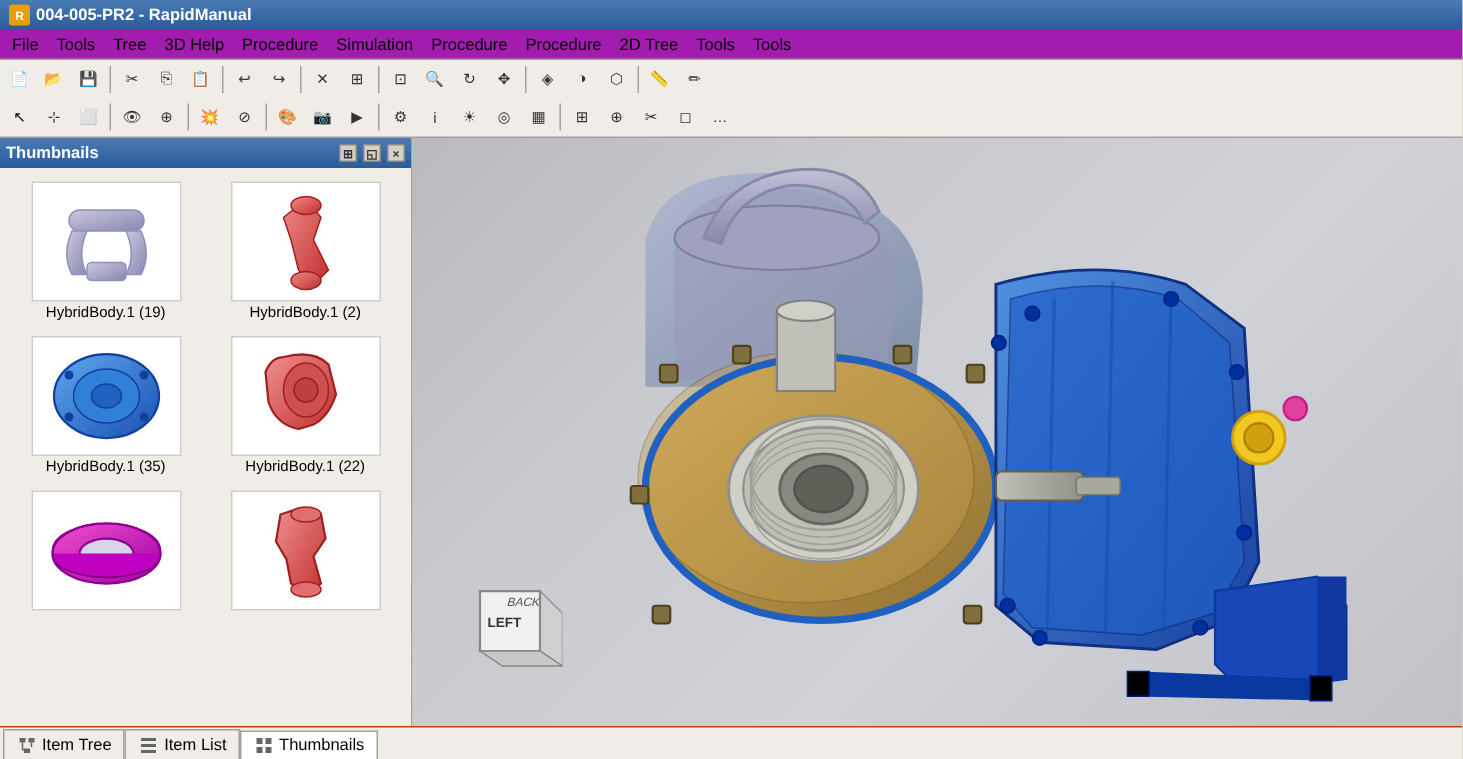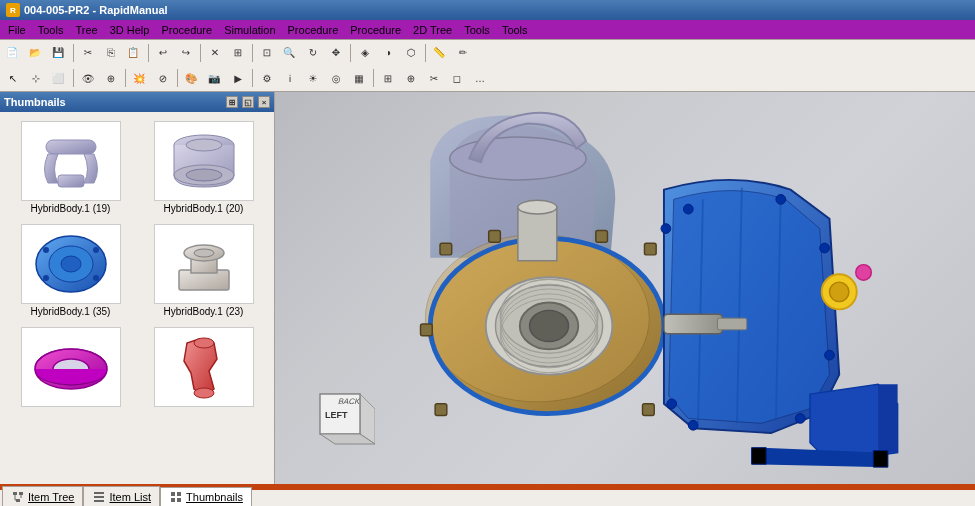--- a/index.html
+++ b/index.html
@@ -171,25 +171,24 @@
       bottom: 20px;
       left: 20px;
       width: 80px;
       height: 80px;
     }
 
     
     #bottom-tabs {
       height: 22px;
       background: #f0ede8;
-      border-top: 6px solid #c2410c;
+      border-top: 1px solid #c2410c;
       display: flex;
       align-items: flex-end;
       padding: 0 2px;
-      text-decoration: underline;
     }
     .bottom-tab {
       height: 20px;
       padding: 0 8px;
       background: #f0ede8;
       border: 1px solid #a8a098;
       border-bottom: none;
       cursor: pointer;
       display: flex;
       align-items: center;
@@ -334,41 +333,37 @@
 
               <rect x="20" y="15" width="50" height="14" rx="7" fill="url(#g1)" stroke="#9090b8" stroke-width="1"></rect>
               <path d="M22 29 Q15 45 22 58 L32 58 Q25 45 32 29 Z" fill="url(#g1)" stroke="#9090b8" stroke-width="1"></path>
               <path d="M58 29 Q65 45 58 58 L68 58 Q75 45 68 29 Z" fill="url(#g1)" stroke="#9090b8" stroke-width="1"></path>
               <rect x="32" y="50" width="26" height="12" rx="3" fill="url(#g1)" stroke="#9090b8" stroke-width="1"></rect>
             </svg>
           </div>
           <span class="thumb-label">HybridBody.1 (19)</span>
         </div>
 
-
         <div class="thumb-item">
           <div class="thumb-canvas">
             <svg class="svg-thumb" viewBox="0 0 90 72">
               <defs>
-                <linearGradient id="g3" x1="0" y1="0" x2="1" y2="1">
-                  <stop offset="0%" stop-color="#d8d4e8"></stop>
-                  <stop offset="100%" stop-color="#9898b8"></stop>
+                <linearGradient id="g2" x1="0" y1="0" x2="1" y2="1">
+                  <stop offset="0%" stop-color="#f08888"></stop>
+                  <stop offset="100%" stop-color="#c03030"></stop>
                 </linearGradient>
               </defs>
-
-              <ellipse cx="45" cy="20" rx="30" ry="10" fill="url(#g3)" stroke="#8888a8" stroke-width="1"></ellipse>
-              <rect x="15" y="20" width="60" height="30" fill="url(#g3)" stroke="#8888a8" stroke-width="0"></rect>
-              <path d="M15 20 L15 50 Q15 62 45 62 Q75 62 75 50 L75 20" fill="url(#g3)" stroke="#8888a8" stroke-width="1" fill-opacity="0.9"></path>
-              <ellipse cx="45" cy="50" rx="30" ry="10" fill="#b8b4c8" stroke="#8888a8" stroke-width="1"></ellipse>
-              <ellipse cx="45" cy="50" rx="18" ry="6" fill="#a8a4b8" stroke="#7878a0" stroke-width="1"></ellipse>
-              <ellipse cx="45" cy="20" rx="18" ry="6" fill="#c0bcd0" stroke="#8888a8" stroke-width="1"></ellipse>
+              <path d="M45 8 L55 20 L50 35 L60 55 L50 65 L40 55 L35 35 L30 20 Z" fill="url(#g2)" stroke="#a02020" stroke-width="1"></path>
+              <ellipse cx="45" cy="12" rx="10" ry="6" fill="url(#g2)" stroke="#a02020" stroke-width="1"></ellipse>
+              <ellipse cx="45" cy="62" rx="10" ry="6" fill="url(#g2)" stroke="#a02020" stroke-width="1"></ellipse>
             </svg>
           </div>
-          <span class="thumb-label">HybridBody.1 (20)</span>
+          <span class="thumb-label">HybridBody.1 (2)</span>
         </div>
+
 
         <div class="thumb-item">
           <div class="thumb-canvas">
             <svg class="svg-thumb" viewBox="0 0 90 72">
               <defs>
                 <linearGradient id="g4" x1="0" y1="0" x2="1" y2="1">
                   <stop offset="0%" stop-color="#60a8f0"></stop>
                   <stop offset="100%" stop-color="#1850b0"></stop>
                 </linearGradient>
               </defs>
@@ -378,41 +373,38 @@
 
               <circle cx="20" cy="22" r="3" fill="#1040a0"></circle>
               <circle cx="70" cy="22" r="3" fill="#1040a0"></circle>
               <circle cx="20" cy="50" r="3" fill="#1040a0"></circle>
               <circle cx="70" cy="50" r="3" fill="#1040a0"></circle>
             </svg>
           </div>
           <span class="thumb-label">HybridBody.1 (35)</span>
         </div>
 
-
         <div class="thumb-item">
           <div class="thumb-canvas">
             <svg class="svg-thumb" viewBox="0 0 90 72">
               <defs>
-                <linearGradient id="g6" x1="0" y1="0" x2="1" y2="1">
-                  <stop offset="0%" stop-color="#e8e4e0"></stop>
-                  <stop offset="100%" stop-color="#b0a8a0"></stop>
+                <linearGradient id="g5" x1="0" y1="0" x2="1" y2="1">
+                  <stop offset="0%" stop-color="#f09090"></stop>
+                  <stop offset="100%" stop-color="#c03030"></stop>
                 </linearGradient>
               </defs>
 
-              <rect x="20" y="42" width="50" height="20" rx="2" fill="url(#g6)" stroke="#909090" stroke-width="1.5"></rect>
-
-              <rect x="32" y="25" width="26" height="20" fill="url(#g6)" stroke="#909090" stroke-width="1.5"></rect>
-
-              <ellipse cx="45" cy="25" rx="20" ry="8" fill="url(#g6)" stroke="#909090" stroke-width="1.5"></ellipse>
-              <ellipse cx="45" cy="25" rx="10" ry="4" fill="#c0bcb8" stroke="#808080" stroke-width="1"></ellipse>
+              <path d="M30 10 Q50 5 60 15 L65 35 Q60 50 50 55 L40 58 Q25 55 20 40 L18 20 Q22 10 30 10 Z" fill="url(#g5)" stroke="#a02020" stroke-width="1.5"></path>
+              <ellipse cx="45" cy="32" rx="15" ry="18" fill="#d05050" stroke="#a02020" stroke-width="1"></ellipse>
+              <circle cx="45" cy="32" r="8" fill="#c04040" stroke="#902020" stroke-width="1"></circle>
             </svg>
           </div>
-          <span class="thumb-label">HybridBody.1 (23)</span>
+          <span class="thumb-label">HybridBody.1 (22)</span>
         </div>
+
 
         <div class="thumb-item">
           <div class="thumb-canvas">
             <svg class="svg-thumb" viewBox="0 0 90 72">
               <defs>
                 <linearGradient id="g7" x1="0" y1="0" x2="1" y2="1">
                   <stop offset="0%" stop-color="#f050d0"></stop>
                   <stop offset="100%" stop-color="#a000a0"></stop>
                 </linearGradient>
               </defs>

